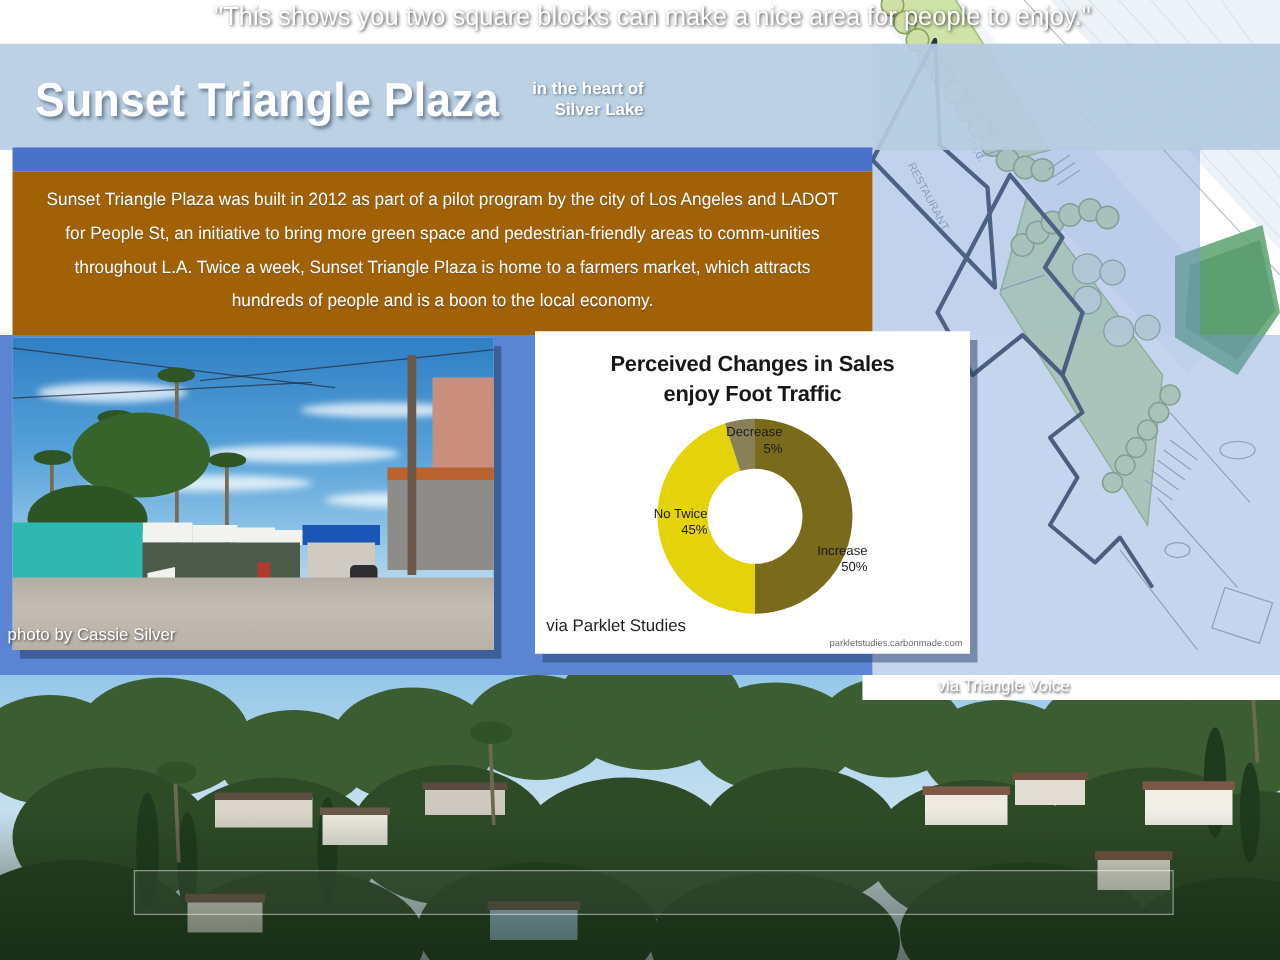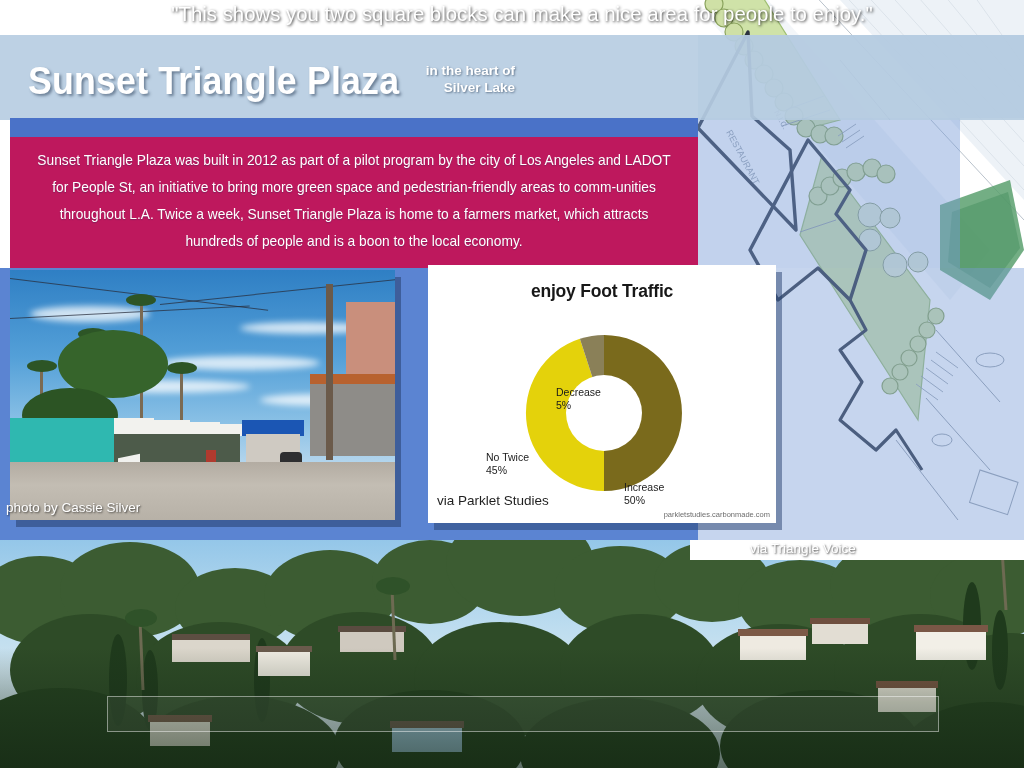--- a/index.html
+++ b/index.html
@@ -20,21 +20,21 @@
   
   .headband{position:absolute;left:0;top:35px;width:1024px;height:85px;background:rgba(180,203,224,.88);}
   .title{position:absolute;left:28px;top:60px;font-size:38px;font-weight:700;color:#ffffff;
       letter-spacing:.2px;text-shadow:2px 2px 3px rgba(40,60,85,.55);
       font-family:"Liberation Sans",sans-serif;transform:scaleX(.94);transform-origin:left center;white-space:nowrap;}
   .subtitle{position:absolute;left:385px;top:62px;width:130px;text-align:right;color:#ffffff;
       font-size:13.5px;font-weight:700;line-height:17px;text-shadow:1px 1px 2px rgba(40,60,85,.6);}
 
   
   .bluestrip{position:absolute;left:10px;top:118px;width:688px;height:19px;background:#4a72c8;}
-  .bluepanel{position:absolute;left:10px;top:137px;width:688px;height:131px;background:#be185d;}
+  .bluepanel{position:absolute;left:10px;top:137px;width:688px;height:131px;background:#a16207;}
   .bluepanel .p{position:absolute;left:14px;top:10px;width:660px;text-align:center;color:#ffffff;
       font-size:14.2px;line-height:27px;font-family:"Liberation Sans",sans-serif;
       text-shadow:0 1px 1px rgba(25,45,90,.35);transform:scaleX(.97);transform-origin:center top;}
   .bluewash{position:absolute;left:698px;top:118px;width:262px;height:150px;background:rgba(120,155,215,.45);}
   .bluewash2{position:absolute;left:698px;top:268px;width:326px;height:272px;background:rgba(120,155,215,.42);}
   .bluewash3{position:absolute;left:0px;top:268px;width:698px;height:272px;background:#5b84d2;}
   .lightwash{position:absolute;left:698px;top:35px;width:326px;height:83px;background:rgba(180,203,224,.55);}
 
   
   .photowrap{position:absolute;left:10px;top:270px;width:385px;height:250px;
@@ -55,21 +55,21 @@
   .credit-lv{position:absolute;left:750px;top:541px;color:#ffffff;font-size:13.5px;
       text-shadow:1px 1px 2px rgba(0,0,0,.7);}
 
   
   .chartcard{position:absolute;left:428px;top:265px;width:348px;height:258px;background:#ffffff;
       box-shadow:6px 7px 0 rgba(38,64,110,.5);}
   .chart-title{position:absolute;left:0;top:14px;width:348px;text-align:center;
       font-size:17.5px;font-weight:700;color:#171717;line-height:24px;letter-spacing:-.2px;}
   .donutbox{position:absolute;left:96px;top:68px;width:160px;height:160px;}
   .donutbox svg{display:block;}
-  .lbl{position:absolute;font-size:10.5px;color:#1b1b1b;text-align:left;line-height:13px;margin-top:46px;}
+  .lbl{position:absolute;font-size:10.5px;color:#1b1b1b;text-align:right;line-height:13px;}
   .lbl-dec{left:128px;top:75px;width:70px;}
   .lbl-nochg{left:58px;top:140px;width:80px;}
   .lbl-inc{left:196px;top:170px;width:70px;}
   .via-parklet{position:absolute;left:9px;top:228px;font-size:13.5px;color:#1f1f1f;}
   .watermark{position:absolute;right:6px;bottom:4px;font-size:7.5px;color:#6d6d6d;}
 
   
   .quotebox{position:absolute;left:107px;top:696px;width:830px;height:34px;
       border:1px solid rgba(255,255,255,.45);background:rgba(255,255,255,.06);}
   .quote{position:absolute;left:0;top:2px;width:830px;text-align:center;color:#ffffff;
@@ -327,20 +327,21 @@
     <div style="position:absolute;left:108px;top:186px;width:22px;height:26px;background:#f1f1ee;transform:skewY(-12deg);"></div>
     <div style="position:absolute;left:196px;top:180px;width:10px;height:16px;background:#b03a2e;"></div>
     <div style="position:absolute;left:270px;top:182px;width:22px;height:24px;border-radius:4px;background:#2e2e30;"></div>
     <div class="ground"></div>
   </div>
   <div class="credit-photo">photo by Cassie Silver</div>
   <div class="credit-lv">via Triangle Voice</div>
 
   <div class="chartcard">
     <div class="chart-title">
+      <div>Perceived Changes in Sales</div>
       <div>enjoy Foot Traffic</div>
     </div>
 
     <div class="donutbox">
       <svg width="160" height="160" viewBox="0 0 160 160">
 
         <path d="M80,80 L80,2 A78,78 0 0,1 80,158 Z" fill="#7a6a1c"></path>
 
         <path d="M80,80 L80,158 A78,78 0 0,1 55.9,5.8 Z" fill="#e4d20b"></path>
 

